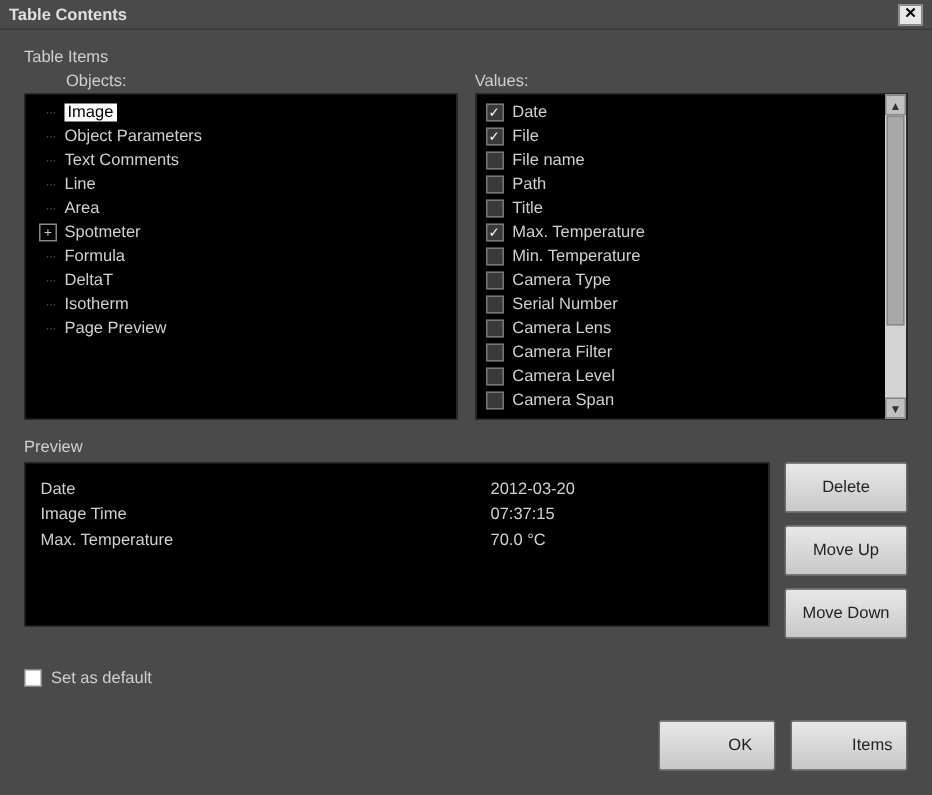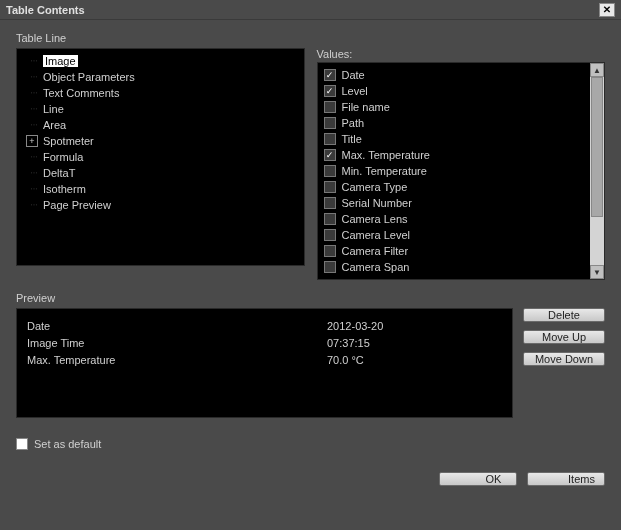--- a/index.html
+++ b/index.html
@@ -29,39 +29,40 @@
   .sb-btn { width: 14px; height: 14px; background: #c0c0c0; border: 1px solid #888; display: flex; align-items: center; justify-content: center; font-size: 8px; color: #333; }
   .sb-track { position: absolute; top: 14px; bottom: 14px; left: 0; right: 0; background: #d4d4d4; }
   .sb-thumb { position: absolute; left: 1px; right: 1px; top: 0; height: 140px; background: #a8a8a8; border: 1px solid #888; }
   .sb-btn.down { position: absolute; bottom: 0; }
   .preview-section { margin-top: 2px; }
   .preview-body { display: flex; gap: 10px; }
   .preview-box { flex: 1; background: #000; height: 110px; border: 1px solid #2a2a2a; padding: 8px 10px; color: #d0d0d0; }
   .preview-row { display: flex; height: 17px; align-items: center; }
   .preview-row .k { width: 300px; }
   .btn-col { width: 82px; display: flex; flex-direction: column; gap: 8px; }
-  .btn { height: 14px; background: linear-gradient(#e8e8e8,#c8c8c8); border: 1px solid #6a6a6a; color: #222; display: flex; align-items: center; justify-content: center; cursor: pointer; border-radius: 2px; }
+  .btn { height: 34px; background: linear-gradient(#e8e8e8,#c8c8c8); border: 1px solid #6a6a6a; color: #222; display: flex; align-items: center; justify-content: center; cursor: pointer; border-radius: 2px; }
   .defrow { margin-top: 20px; display: flex; align-items: flex-start; color: #d0d0d0; }
   .defrow .chk2 { width: 12px; height: 12px; border: 1px solid #888; background: #fff; margin-right: 6px; }
   .footer { display: flex; justify-content: flex-end; gap: 10px; margin-top: 22px; }
   .footer .btn { width: 78px; padding-left: 31px; }
 </style>
 </head>
 <body>
 
 <div class="window">
   <div class="titlebar">
     <span class="title">Table Contents</span>
     <div class="close-btn">✕</div>
   </div>
   <div class="body">
-    <div class="section-title">Table Line</div>
+    <div class="section-title">Table Items</div>
 
     <div class="top-row">
       <div class="panel-col">
+        <div class="sublabel">Objects:</div>
         <div class="listbox">
           <div class="tree" id="objects-tree">
               <div class="tree-item selected">
                 <span class="prefix" style="color: rgb(85, 85, 85); font-size: 7px;">⋯</span>
                 <span class="lbl">Image</span>
               </div>
               <div class="tree-item">
                 <span class="prefix" style="color: rgb(85, 85, 85); font-size: 7px;">⋯</span>
                 <span class="lbl">Object Parameters</span>
               </div>
@@ -105,21 +106,21 @@
       <div class="panel-col right">
         <div class="sublabel">Values:</div>
         <div class="values-wrap">
           <div class="values-list" id="values-list">
               <div class="value-item">
                 <span class="chk checked"></span>
                 <span>Date</span>
               </div>
               <div class="value-item">
                 <span class="chk checked"></span>
-                <span>Level</span>
+                <span>File</span>
               </div>
               <div class="value-item">
                 <span class="chk"></span>
                 <span>File name</span>
               </div>
               <div class="value-item">
                 <span class="chk"></span>
                 <span>Path</span>
               </div>
               <div class="value-item">
@@ -141,25 +142,25 @@
               <div class="value-item">
                 <span class="chk"></span>
                 <span>Serial Number</span>
               </div>
               <div class="value-item">
                 <span class="chk"></span>
                 <span>Camera Lens</span>
               </div>
               <div class="value-item">
                 <span class="chk"></span>
+                <span>Camera Filter</span>
+              </div>
+              <div class="value-item">
+                <span class="chk"></span>
                 <span>Camera Level</span>
-              </div>
-              <div class="value-item">
-                <span class="chk"></span>
-                <span>Camera Filter</span>
               </div>
               <div class="value-item">
                 <span class="chk"></span>
                 <span>Camera Span</span>
               </div>
             </div>
           <div class="scrollbar">
             <div class="sb-btn">▲</div>
             <div class="sb-track">
               <div class="sb-thumb"></div>

